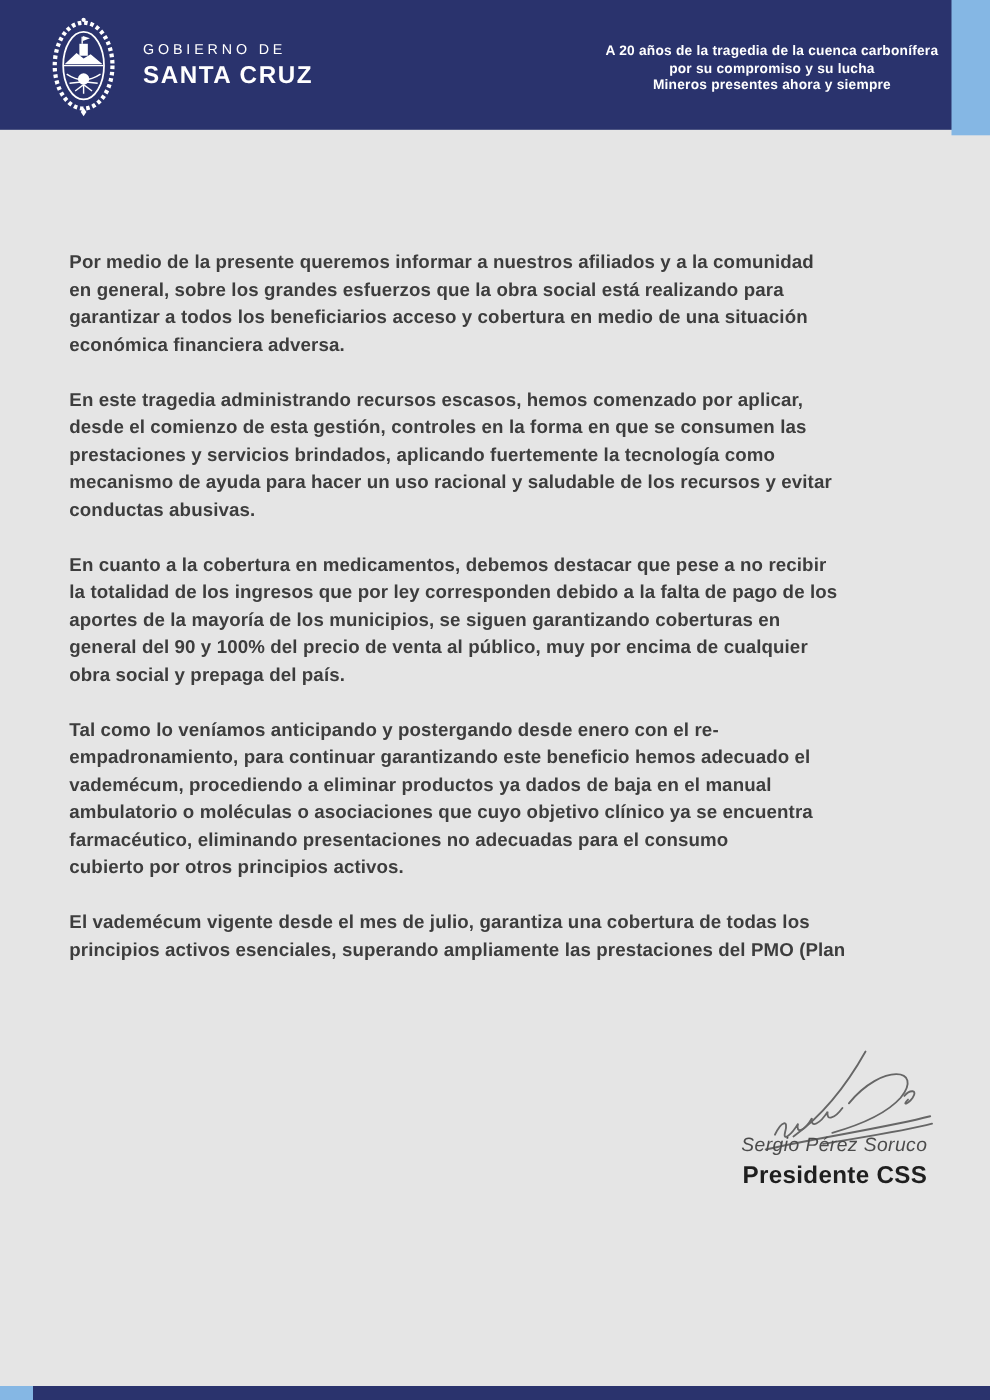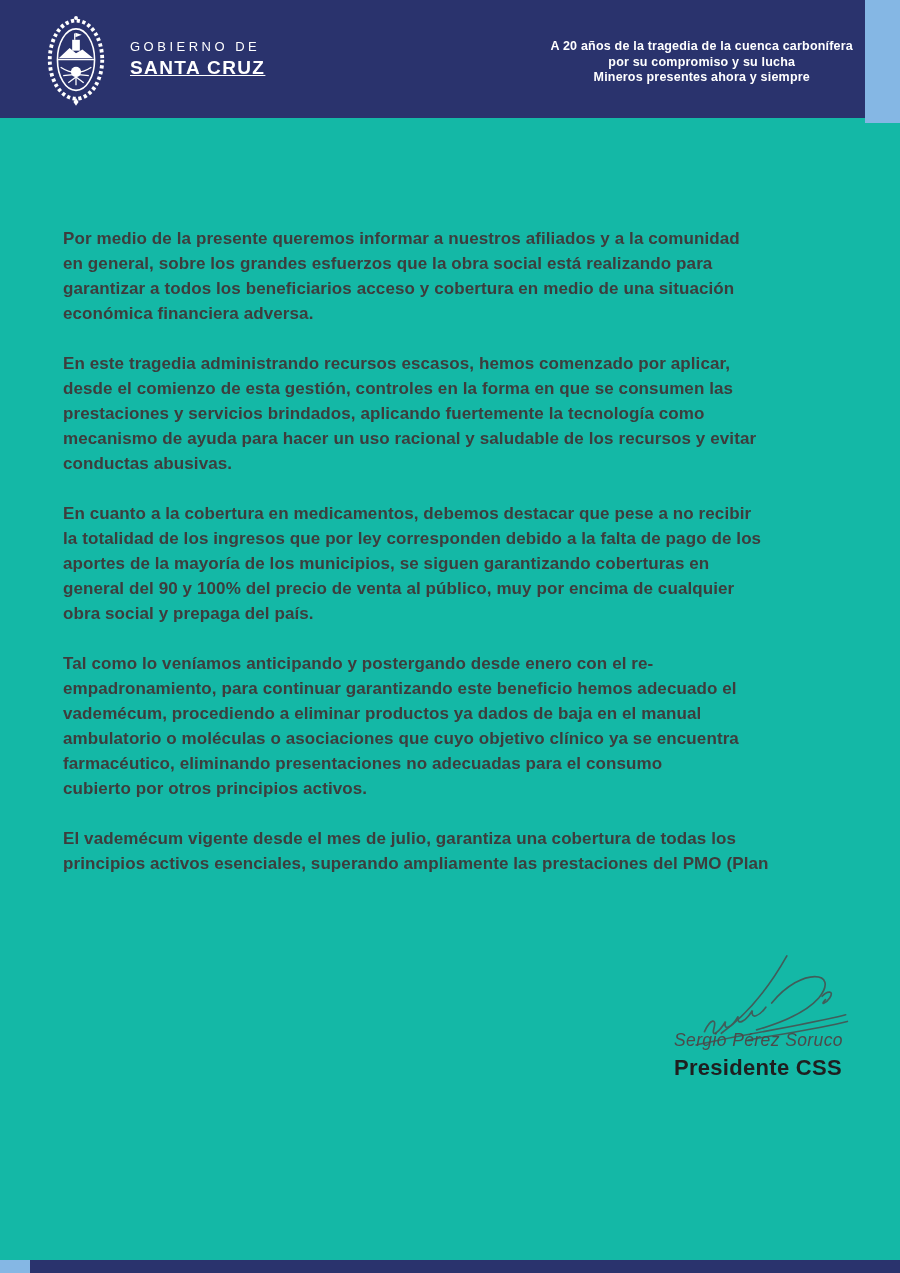--- a/index.html
+++ b/index.html
@@ -1,46 +1,46 @@
 <!DOCTYPE html>
 <html style="--header-navy: #2a336d; --accent-light-blue: #85b7e4; --body-text: #3d3d3d;"><head>
 <meta charset="utf-8">
 <style>
   html,body{margin:0;padding:0;background:#ffffff;}
   .page{
-    position:relative;width:900px;height:1273px;background:#14b8a6;
+    position:relative;width:900px;height:1273px;background:#e5e5e5;
     font-family:"Liberation Sans",sans-serif;overflow:hidden;
   }
   
   .header{
     position:absolute;top:0;left:0;width:900px;height:118px;
     background:var(--header-navy,#2a336d);
   }
   .corner-accent{
     position:absolute;top:0;right:0;width:35px;height:123px;
     background:var(--accent-light-blue,#85b7e4);
   }
   .brand{position:absolute;left:44px;top:11px;display:flex;align-items:center;}
   .logo-svg{width:64px;height:96px;display:block;}
   .brand-text{margin-left:22px;}
   .brand-top{color:#ffffff;font-size:13px;font-weight:500;letter-spacing:3.5px;}
-  .brand-bottom{color:#ffffff;font-size:19px;font-weight:800;letter-spacing:1.4px;margin-top:3px;text-decoration:underline;}
+  .brand-bottom{color:#ffffff;font-size:22px;font-weight:800;letter-spacing:1.4px;margin-top:3px;}
   .tagline{
     position:absolute;top:39px;right:47px;text-align:center;color:#ffffff;
     font-size:12.5px;font-weight:600;line-height:15.5px;letter-spacing:0.2px;
   }
   
   .letter{
     position:absolute;top:226px;left:63px;width:792px;
     color:var(--body-text,#3d3d3d);font-size:17px;line-height:25px;letter-spacing:0.1px;
   }
   .letter p{margin:0 0 25px 0;font-weight:bold;}
   .ln{display:block;}
   
-  .signature{position:absolute;top:952px;right:57px;}
+  .signature{position:absolute;top:952px;right:57px;text-align:right;}
   .scrawl{
     width:168px;height:102px;display:block;margin-left:auto;margin-right:-6px;
     margin-bottom:-24px;position:relative;z-index:1;
   }
   .sig-name{
     font-style:italic;font-size:17.5px;color:#4b4b4b;letter-spacing:0.4px;position:relative;
   }
   .sig-title{font-weight:700;font-size:22px;color:#1f1f1f;margin-top:4px;letter-spacing:0.3px;}
   
   .footer-bar{

